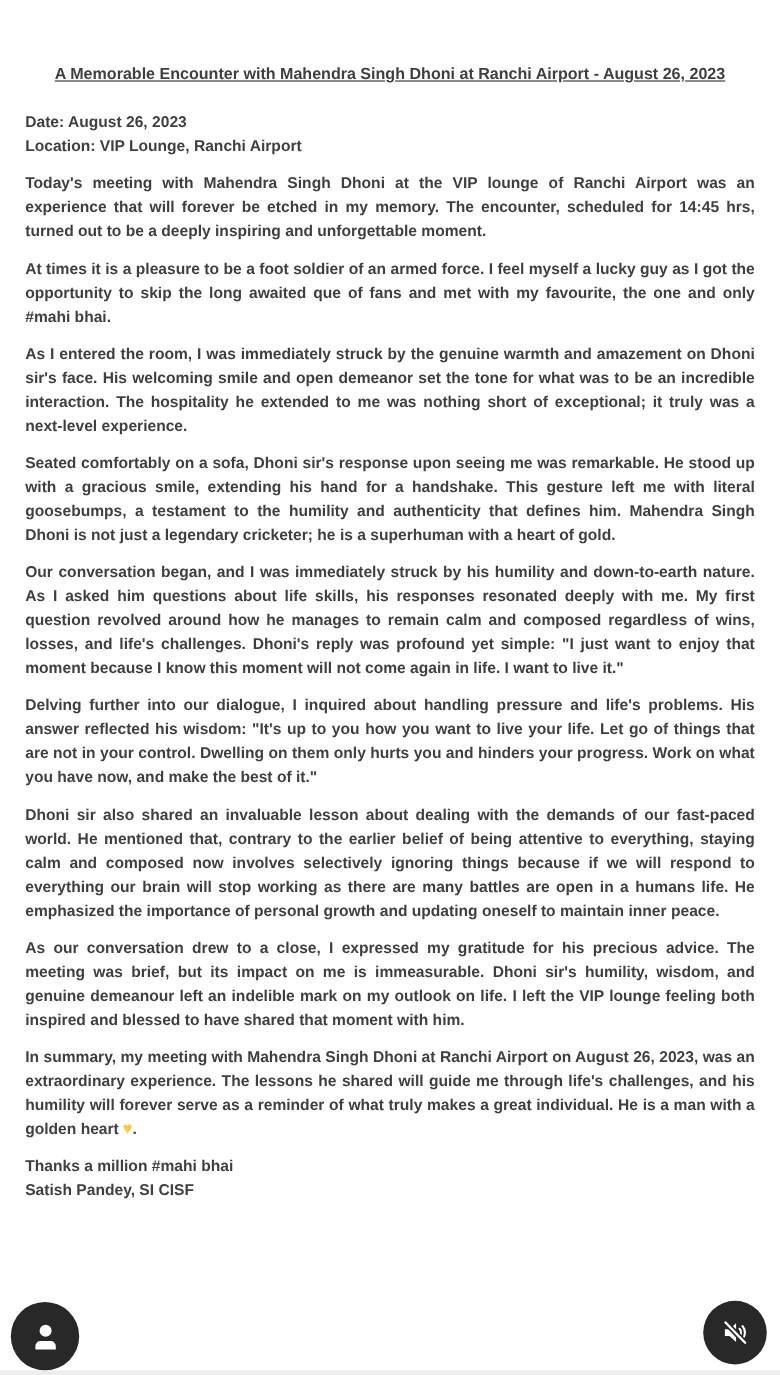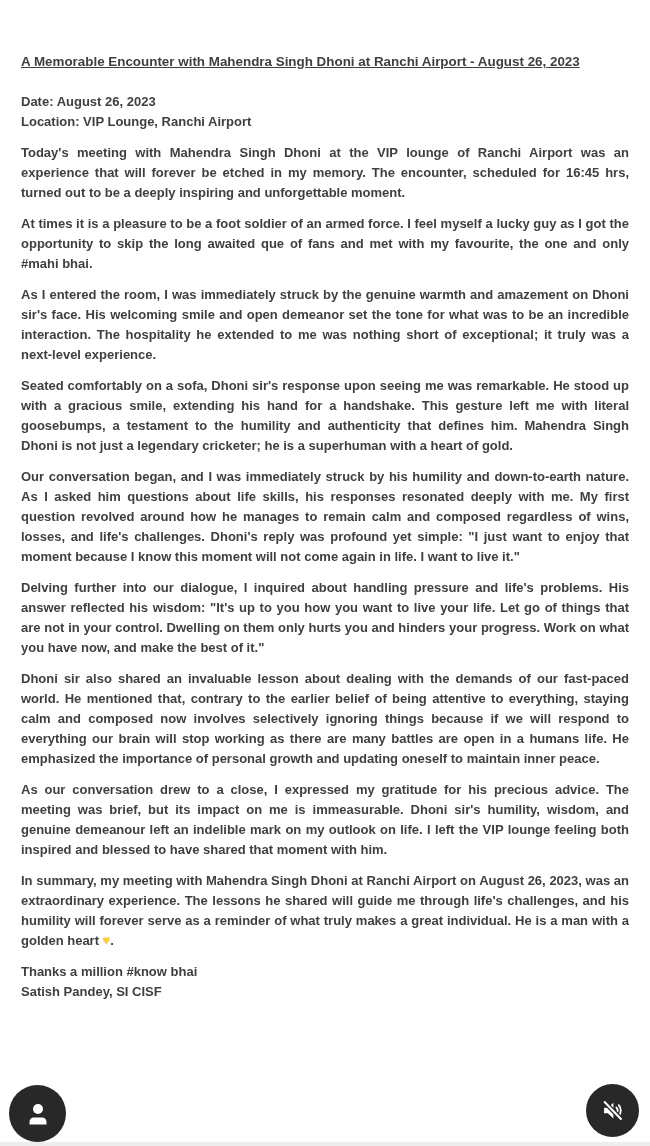--- a/index.html
+++ b/index.html
@@ -20,20 +20,21 @@
     font-weight: 700;
     font-size: 13px;
     line-height: 20px;
     filter: blur(0.3px);
   }
   .title {
     font-size: 13.4px;
     text-decoration: underline;
     margin: 0 0 20px 0;
     white-space: nowrap;
+    text-align: center;
   }
   .meta { margin: 17px 0 11px 0; }
   p.para {
     margin: 0 0 11px 0;
     text-align: justify;
   }
   p.para.no-gap { margin-bottom: 0; }
   .heart {
     color: #ffc93c;
     margin-left: 3px;
@@ -67,33 +68,33 @@
 
 <div class="doc">
 
   <div class="title">A Memorable Encounter with Mahendra Singh Dhoni at Ranchi Airport - August 26, 2023</div>
 
   <div class="meta">
     <div>Date: August 26, 2023</div>
     <div>Location: VIP Lounge, Ranchi Airport</div>
   </div>
 
-  <p class="para">Today's meeting with Mahendra Singh Dhoni at the VIP lounge of Ranchi Airport was an experience that will forever be etched in my memory. The encounter, scheduled for 16:45 hrs, turned out to be a deeply inspiring and unforgettable moment.</p>
+  <p class="para">Today's meeting with Mahendra Singh Dhoni at the VIP lounge of Ranchi Airport was an experience that will forever be etched in my memory. The encounter, scheduled for 14:45 hrs, turned out to be a deeply inspiring and unforgettable moment.</p>
   <p class="para">At times it is a pleasure to be a foot soldier of an armed force. I feel myself a lucky guy as I got the opportunity to skip the long awaited que of fans and met with my favourite, the one and only #mahi bhai.</p>
   <p class="para">As I entered the room, I was immediately struck by the genuine warmth and amazement on Dhoni sir's face. His welcoming smile and open demeanor set the tone for what was to be an incredible interaction. The hospitality he extended to me was nothing short of exceptional; it truly was a next-level experience.</p>
   <p class="para">Seated comfortably on a sofa, Dhoni sir's response upon seeing me was remarkable. He stood up with a gracious smile, extending his hand for a handshake. This gesture left me with literal goosebumps, a testament to the humility and authenticity that defines him. Mahendra Singh Dhoni is not just a legendary cricketer; he is a superhuman with a heart of gold.</p>
   <p class="para">Our conversation began, and I was immediately struck by his humility and down-to-earth nature. As I asked him questions about life skills, his responses resonated deeply with me. My first question revolved around how he manages to remain calm and composed regardless of wins, losses, and life's challenges. Dhoni's reply was profound yet simple: "I just want to enjoy that moment because I know this moment will not come again in life. I want to live it."</p>
   <p class="para">Delving further into our dialogue, I inquired about handling pressure and life's problems. His answer reflected his wisdom: "It's up to you how you want to live your life. Let go of things that are not in your control. Dwelling on them only hurts you and hinders your progress. Work on what you have now, and make the best of it."</p>
   <p class="para">Dhoni sir also shared an invaluable lesson about dealing with the demands of our fast-paced world. He mentioned that, contrary to the earlier belief of being attentive to everything, staying calm and composed now involves selectively ignoring things because if we will respond to everything our brain will stop working as there are many battles are open in a humans life. He emphasized the importance of personal growth and updating oneself to maintain inner peace.</p>
   <p class="para">As our conversation drew to a close, I expressed my gratitude for his precious advice. The meeting was brief, but its impact on me is immeasurable. Dhoni sir's humility, wisdom, and genuine demeanour left an indelible mark on my outlook on life. I left the VIP lounge feeling both inspired and blessed to have shared that moment with him.</p>
 
   <p class="para"><span>In summary, my meeting with Mahendra Singh Dhoni at Ranchi Airport on August 26, 2023, was an extraordinary experience. The lessons he shared will guide me through life's challenges, and his humility will forever serve as a reminder of what truly makes a great individual. He is a man with a golden heart</span><span class="heart">♥</span><span>.</span></p>
 
   <div class="closing">
-    <div>Thanks a million #know bhai</div>
+    <div>Thanks a million #mahi bhai</div>
     <div>Satish Pandey, SI CISF</div>
   </div>
 
 </div>
 
 <button class="round-btn avatar-btn">
   <span class="icon-wrap">
     <svg width="30" height="30" viewBox="0 0 24 24">
       <circle cx="12" cy="8" r="4" fill="#ffffff"></circle>
       <path d="M5.2,20.4 v-2.2 a3.4,3.4 0 0 1 3.4,-3.4 h6.8 a3.4,3.4 0 0 1 3.4,3.4 v2.2 z" fill="#ffffff"></path>

